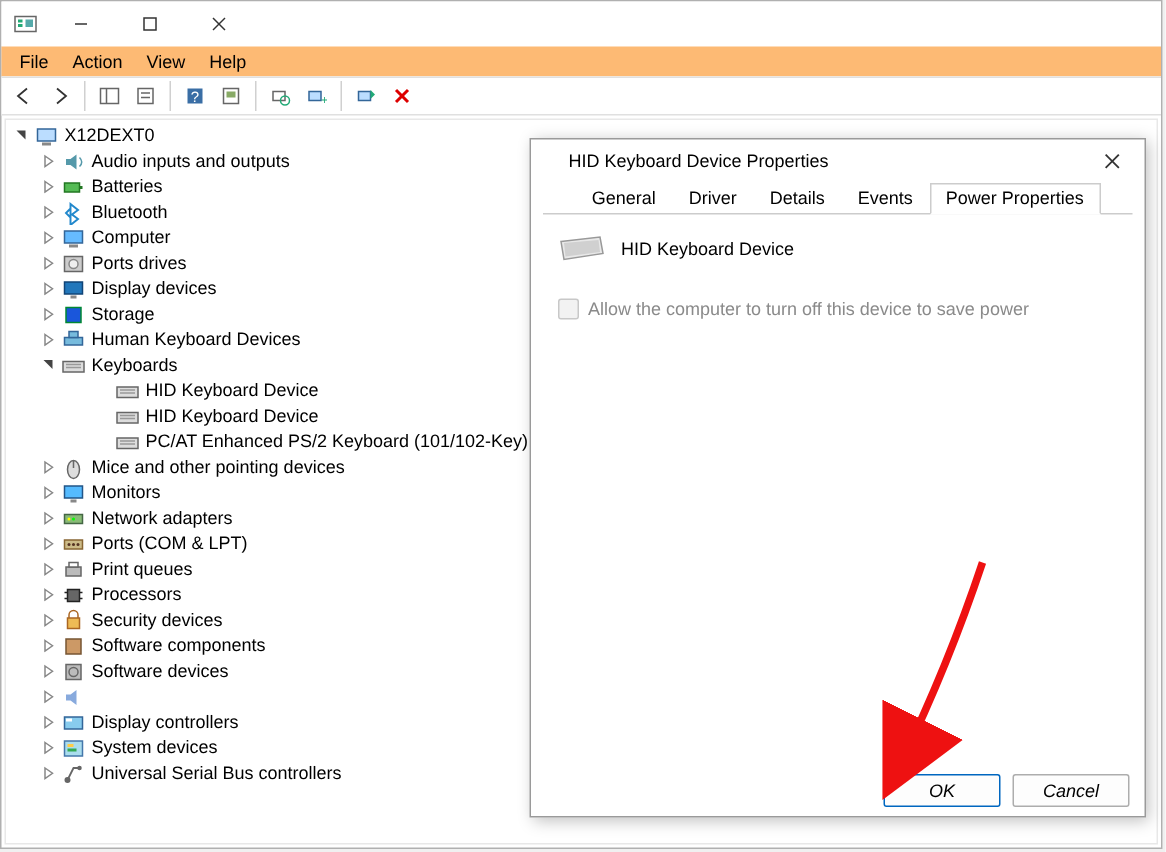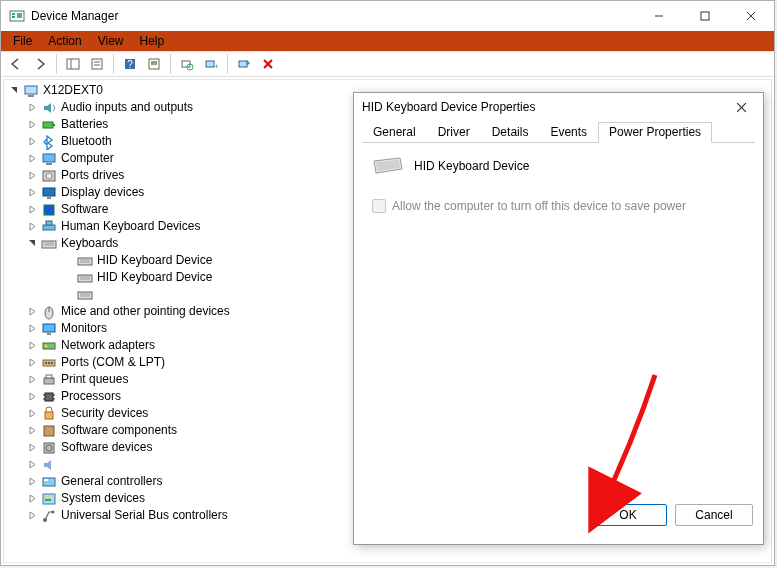--- a/index.html
+++ b/index.html
@@ -8,77 +8,76 @@
 
   .window { position: absolute; left: 0; top: 0; width: 775px; height: 566px; background: #fff; border: 1px solid #b0b0b0; }
 
   .titlebar { height: 30px; display: flex; align-items: center; padding-left: 8px; background: #fff; }
   .titlebar .app-icon { width: 16px; height: 16px; margin-right: 6px; }
   .titlebar .title { font-size: 12px; color: #000; flex: 1; }
   .titlebar .winbtns { display: flex; height: 30px; }
   .titlebar .winbtn { width: 46px; height: 30px; display: flex; align-items: center; justify-content: center; color: #555; font-size: 12px; }
   .titlebar .winbtn svg { width: 10px; height: 10px; }
 
-  .menubar { height: 20px; display: flex; align-items: center; padding-left: 4px; font-size: 12px; background: #c2410c; }
+  .menubar { height: 20px; display: flex; align-items: center; padding-left: 4px; font-size: 12px; background: #fdba74; }
   .menubar .menu-item { padding: 2px 8px; }
 
   .toolbar { height: 26px; display: flex; align-items: center; padding: 0 4px; border-top: 1px solid #e0e0e0; border-bottom: 1px solid #e0e0e0; background: #fff; gap: 2px; }
   .toolbar .tbtn { width: 22px; height: 22px; display: flex; align-items: center; justify-content: center; border: 1px solid transparent; }
   .toolbar .sep { width: 1px; height: 20px; background: #d0d0d0; margin: 0 3px; }
 
   .tree { position: absolute; top: 78px; left: 2px; right: 2px; bottom: 2px; overflow: hidden; border: 1px solid #e8e8e8; background: #fff; font-size: 12px; line-height: 17px; padding: 2px 0; }
   .tree-content { min-width: 100%; }
   .node { display: flex; align-items: center; height: 17px; white-space: nowrap; }
   .expander { width: 13px; height: 13px; display: inline-flex; align-items: center; justify-content: center; color: #666; font-size: 9px; margin-right: 2px; }
   .node .ic { width: 16px; height: 16px; margin-right: 4px; display: inline-flex; align-items: center; justify-content: center; }
   .node .label { }
   .depth0 { padding-left: 4px; }
   .depth1 { padding-left: 22px; }
   .depth2 { padding-left: 58px; }
 
   
   .dialog { position: absolute; left: 353px; top: 92px; width: 411px; height: 453px; background: #fff; border: 1px solid #9a9a9a; box-shadow: 2px 2px 10px rgba(0,0,0,0.25); }
-  .dlg-title { height: 28px; display: flex; align-items: center; padding: 0 8px; font-size: 12px; }
+  .dlg-title { height: 28px; display: flex; align-items: center; padding: 0 8px; font-size: 12px; margin-left: 17px; }
   .dlg-title .t { flex: 1; }
   .dlg-title .close { width: 28px; height: 28px; display: flex; align-items: center; justify-content: center; color: #333; }
   .dlg-body { position: absolute; top: 28px; left: 8px; right: 8px; bottom: 40px; }
-  .tabs { display: flex; border-bottom: 1px solid #ccc; height: 22px; font-size: 12px; }
+  .tabs { display: flex; border-bottom: 1px solid #ccc; height: 22px; font-size: 12px; justify-content: center; }
   .tab { padding: 2px 10px; border: 1px solid transparent; position: relative; top: 1px; color: #000; }
   .tab.active { border: 1px solid #ccc; border-bottom: 1px solid #fff; background: #fff; }
   .tabpane { padding: 14px 10px; font-size: 12px; }
   .dev-row { display: flex; align-items: center; margin-bottom: 24px; }
   .dev-row .dev-ic { width: 32px; height: 18px; margin-right: 10px; }
   .chk-row { display: flex; height: 20px; margin: 2px 0; }
   .chk-row .box { width: 14px; height: 14px; border: 1px solid #999; border-radius: 2px; margin-right: 6px; display: inline-flex; align-items: center; justify-content: center; }
   .chk-row .box.checked { background: #0067c0; border-color: #0067c0; }
   .chk-row .box.checked svg { width: 10px; height: 10px; }
   .chk-row.disabled { color: #8a8a8a; }
   .chk-row.disabled .box { border-color: #c8c8c8; background: #f2f2f2; }
-  .dlg-buttons { position: absolute; right: 10px; bottom: 18px; display: flex; gap: 8px; }
+  .dlg-buttons { position: absolute; right: 10px; bottom: 6px; display: flex; gap: 8px; font-style: italic; }
   .dlg-buttons .btn { width: 78px; height: 22px; border: 1px solid #adadad; background: #fdfdfd; font-size: 12px; display: flex; align-items: center; justify-content: center; border-radius: 2px; }
   .dlg-buttons .btn.default { border-color: #0067c0; }
 
   .arrow-overlay { position: absolute; pointer-events: none; }
 
 </style>
 </head>
 <body>
 
 <div class="window">
 
   <div class="titlebar">
     <span class="app-icon">
       <svg viewBox="0 0 16 16">
           <rect x="1" y="3" width="14" height="10" fill="#fff" stroke="#666"></rect>
           <rect x="3" y="5" width="3" height="2" fill="#2a7"></rect>
           <rect x="3" y="8" width="3" height="2" fill="#2a7"></rect>
           <rect x="8" y="5" width="5" height="5" fill="#5aa"></rect>
         </svg>
     </span>
-    <span class="title">Device Manager</span>
     <div class="winbtns">
       <div class="winbtn">
           <svg viewBox="0 0 10 10">
             <line x1="1" y1="5" x2="9" y2="5" stroke="#333"></line>
           </svg>
         </div>
       <div class="winbtn">
           <svg viewBox="0 0 10 10">
             <rect x="1" y="1" width="8" height="8" fill="none" stroke="#333"></rect>
           </svg>
@@ -268,21 +267,21 @@
           <span class="expander">
             <svg width="9" height="9" viewBox="0 0 9 9">
               <path d="M2 1 L7 4.5 L2 8 Z" fill="none" stroke="#888"></path>
             </svg>
           </span>
           <span class="ic">
             <svg viewBox="0 0 16 16">
               <rect x="3" y="3" width="10" height="10" fill="#1a56db" stroke="#083"></rect>
             </svg>
           </span>
-          <span class="label">Software</span>
+          <span class="label">Storage</span>
         </div>
         <div class="node depth1">
           <span class="expander">
             <svg width="9" height="9" viewBox="0 0 9 9">
               <path d="M2 1 L7 4.5 L2 8 Z" fill="none" stroke="#888"></path>
             </svg>
           </span>
           <span class="ic">
             <svg viewBox="0 0 16 16">
               <rect x="2" y="6" width="12" height="5" fill="#7bd" stroke="#369"></rect>
@@ -330,20 +329,21 @@
         </div>
         <div class="node depth2">
           <span class="expander"></span>
           <span class="ic">
             <svg viewBox="0 0 16 16">
               <rect x="1" y="5" width="14" height="7" fill="#ddd" stroke="#666"></rect>
               <line x1="3" y1="7" x2="13" y2="7" stroke="#999"></line>
               <line x1="3" y1="9" x2="13" y2="9" stroke="#999"></line>
             </svg>
           </span>
+          <span class="label">PC/AT Enhanced PS/2 Keyboard (101/102-Key)</span>
         </div>
         <div class="node depth1">
           <span class="expander">
             <svg width="9" height="9" viewBox="0 0 9 9">
               <path d="M2 1 L7 4.5 L2 8 Z" fill="none" stroke="#888"></path>
             </svg>
           </span>
           <span class="ic">
             <svg viewBox="0 0 16 16">
               <ellipse cx="8" cy="9" rx="4" ry="6" fill="#ddd" stroke="#666"></ellipse>
@@ -486,21 +486,21 @@
             <svg width="9" height="9" viewBox="0 0 9 9">
               <path d="M2 1 L7 4.5 L2 8 Z" fill="none" stroke="#888"></path>
             </svg>
           </span>
           <span class="ic">
             <svg viewBox="0 0 16 16">
               <rect x="2" y="4" width="12" height="8" fill="#8ce" stroke="#369"></rect>
               <rect x="3" y="5" width="4" height="2" fill="#fff"></rect>
             </svg>
           </span>
-          <span class="label">General controllers</span>
+          <span class="label">Display controllers</span>
         </div>
         <div class="node depth1">
           <span class="expander">
             <svg width="9" height="9" viewBox="0 0 9 9">
               <path d="M2 1 L7 4.5 L2 8 Z" fill="none" stroke="#888"></path>
             </svg>
           </span>
           <span class="ic">
             <svg viewBox="0 0 16 16">
               <rect x="2" y="3" width="12" height="10" fill="#ade" stroke="#47a"></rect>

